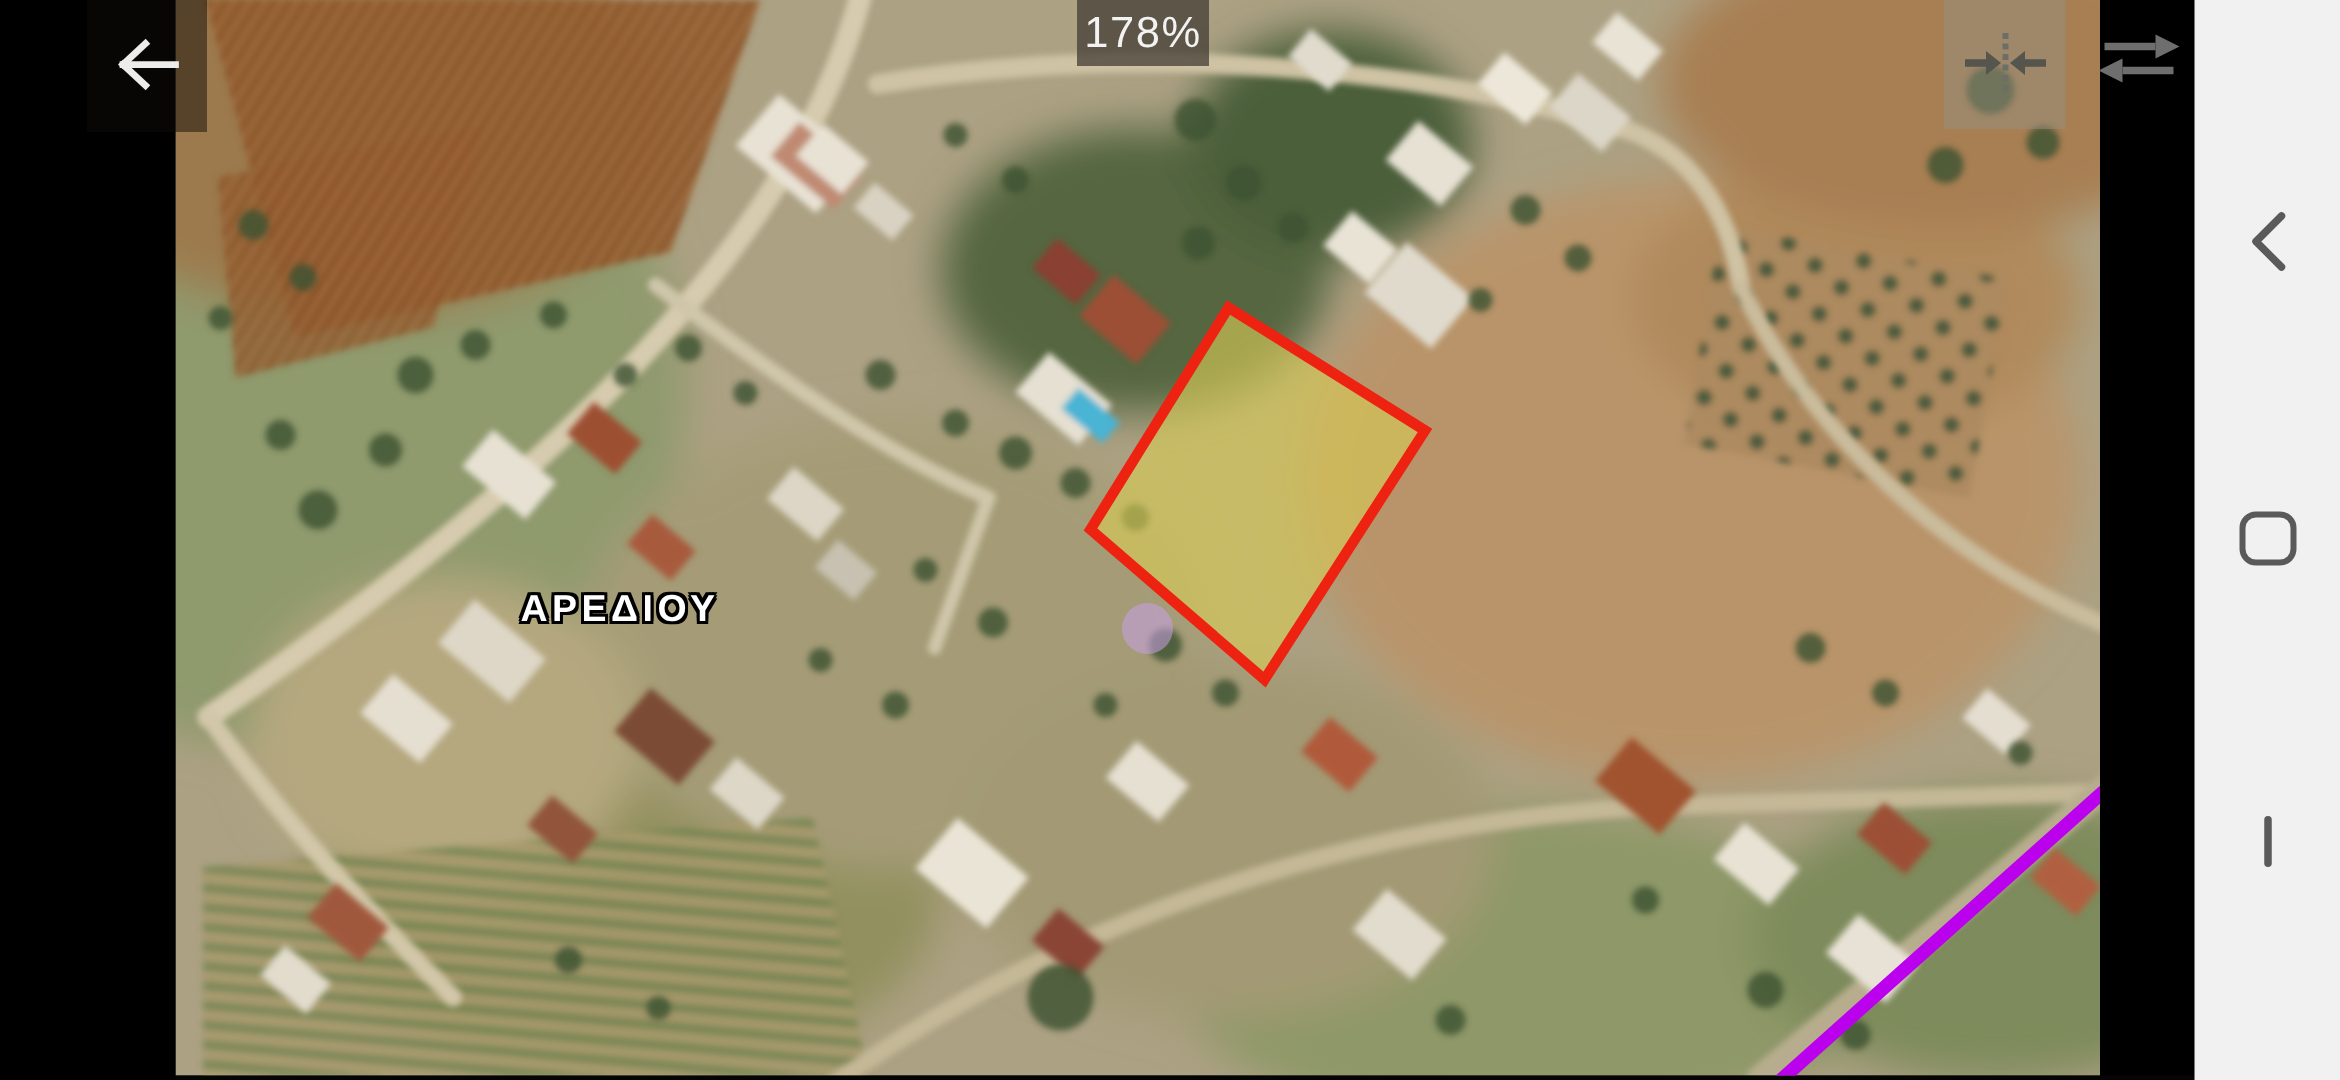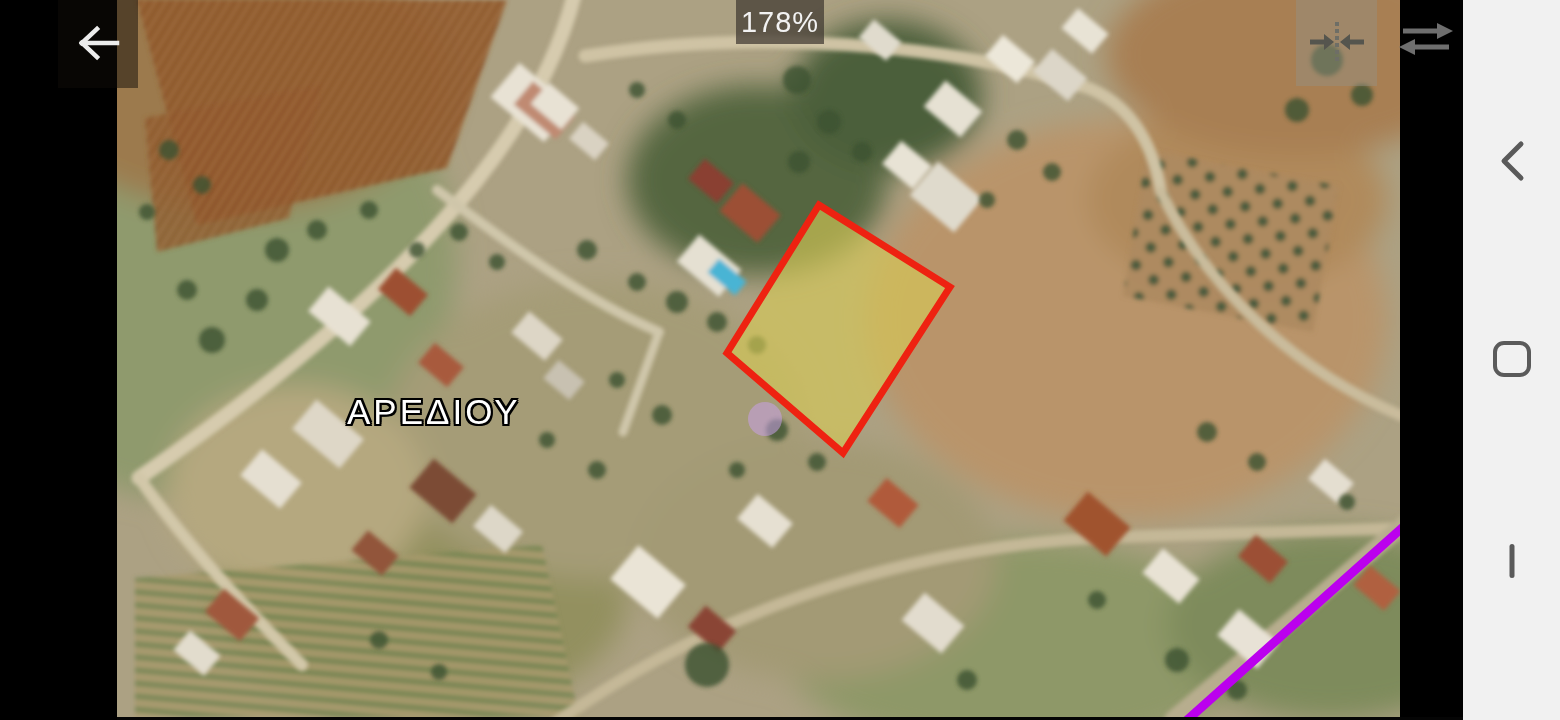--- a/index.html
+++ b/index.html
@@ -15,30 +15,30 @@
   
   #map{position:absolute;left:117px;top:0;width:1283px;height:717px;overflow:hidden;background:#aca183;}
   #map svg{position:absolute;left:0;top:0;}
 
   
   #watermark{position:absolute;left:395px;top:308px;width:600px;text-align:center;
     color:rgba(255,255,255,0.43);font-size:62px;font-weight:bold;letter-spacing:3px;line-height:71px;
     pointer-events:none;white-space:nowrap;}
 
   
-  #place-label{position:absolute;left:230px;top:392px;color:#fff;font-size:35px;font-weight:normal;letter-spacing:3px;
+  #place-label{position:absolute;left:230px;top:392px;color:#fff;font-size:25px;font-weight:bold;letter-spacing:3px;
     text-shadow:-2px -2px 0 #000,2px -2px 0 #000,-2px 2px 0 #000,2px 2px 0 #000,0 2px 0 #000,0 -2px 0 #000,2px 0 0 #000,-2px 0 0 #000;}
 
   
   #back-button{position:absolute;left:58px;top:0;width:80px;height:88px;background:rgba(16,12,8,0.5);
     display:flex;align-items:center;justify-content:center;border:none;cursor:pointer;}
 
   
   #zoom-badge{position:absolute;left:718px;top:0;width:88px;height:44px;background:rgba(62,56,48,0.72);
-    color:#f2f2f2;font-size:29px;display:flex;align-items:center;justify-content:center;letter-spacing:1px;margin-left:18px;}
+    color:#f2f2f2;font-size:29px;display:flex;align-items:center;justify-content:center;letter-spacing:1px;}
 
   
   #fit-button{position:absolute;left:1296px;top:0;width:81px;height:86px;background:rgba(148,146,134,0.45);
     display:flex;align-items:center;justify-content:center;border:none;cursor:pointer;}
 
   
   #swap-button{position:absolute;left:1394px;top:20px;width:64px;height:40px;background:transparent;
     display:flex;align-items:center;justify-content:center;border:none;cursor:pointer;}
 
   

